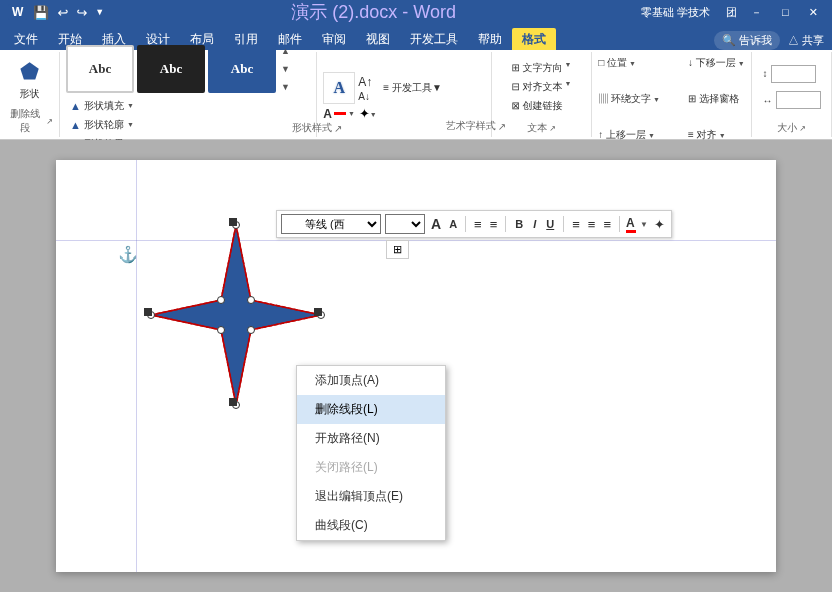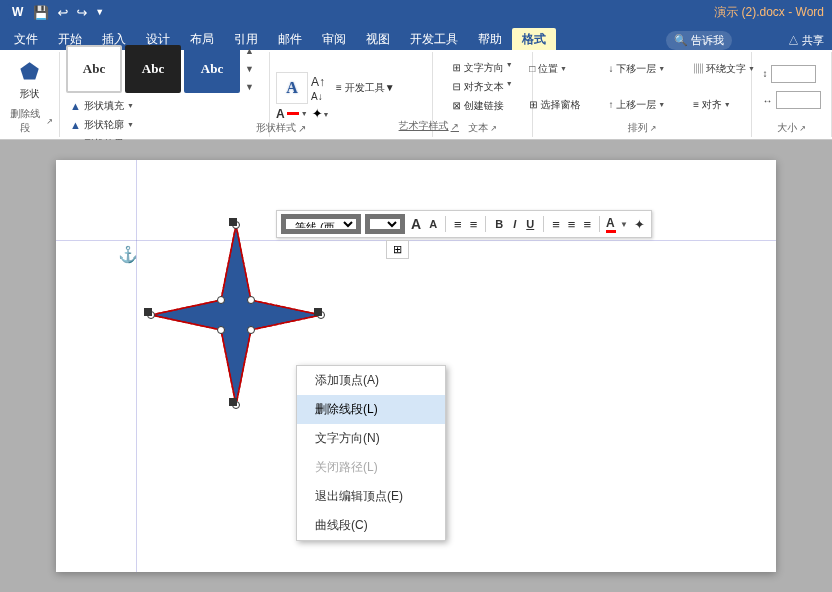--- a/index.html
+++ b/index.html
@@ -9,21 +9,21 @@
     .title-bar {
       height: 24px;
       background: #2b579a;
       display: flex;
       align-items: center;
       justify-content: space-between;
       padding: 0 8px;
       color: white;
     }
     .title-bar-left { display: flex; align-items: center; gap: 4px; }
-    .title-bar-center { font-size: 12px; color: #fdba74; }
+    .title-bar-center { font-size: 18px; color: #c4b5fd; }
     .title-bar-right { display: flex; align-items: center; gap: 8px; font-size: 11px; }
     .title-btn { color: white; cursor: pointer; padding: 0 6px; font-size: 11px; }
 
     
     .qat-icon { color: white; font-size: 13px; cursor: pointer; padding: 0 2px; }
 
     
     .ribbon-tabs {
       height: 26px;
       background: #2b579a;
@@ -35,21 +35,21 @@
       padding: 4px 10px;
       color: white;
       font-size: 12px;
       cursor: pointer;
       border-radius: 2px 2px 0 0;
       height: 22px;
       display: flex;
       align-items: center;
     }
     .ribbon-tab.active {
-      background: #fef9c3;
+      background: #fde047;
       color: #2b579a;
       font-weight: bold;
     }
 
     
     .ribbon {
       background: #fff;
       border-bottom: 1px solid #c8c8c8;
       height: 90px;
       display: flex;
@@ -77,21 +77,21 @@
       padding-top: 2px;
       text-align: center;
       display: flex;
       align-items: center;
       gap: 2px;
     }
     .ribbon-group-label .expand-icon { font-size: 8px; cursor: pointer; }
 
     
     .shape-style-btn {
-      width: 56px;
+      width: 68px;
       height: 48px;
       border: 2px solid transparent;
       border-radius: 2px;
       cursor: pointer;
       display: flex;
       align-items: center;
       justify-content: center;
       font-size: 13px;
       font-weight: bold;
       font-family: 'Times New Roman', serif;
@@ -212,22 +212,22 @@
       box-shadow: 1px 1px 3px rgba(0,0,0,0.2);
       z-index: 10;
       padding: 2px 4px;
       display: flex;
       align-items: center;
       gap: 4px;
       height: 28px;
     }
     .ft-select {
       font-size: 11px;
-      border: 5px solid #737373;
-      padding: 1px 5px;
+      border: 1px solid #737373;
+      padding: 1px 19px;
       height: 20px;
       background: white;
     }
     .ft-btn {
       font-size: 11px;
       font-weight: bold;
       cursor: pointer;
       padding: 1px 3px;
       color: #333;
     }
@@ -295,39 +295,46 @@
 
 <div class="title-bar">
   <div class="title-bar-left">
     <span class="qat-icon" style="background:#2b579a; color:white; font-weight:bold; font-size:12px; padding:1px 4px; border-radius:2px;">W</span>
     <span class="qat-icon">💾</span>
     <span class="qat-icon">↩</span>
     <span class="qat-icon">↪</span>
     <span class="qat-icon" style="font-size:9px;">▼</span>
   </div>
   <div class="title-bar-center">演示 (2).docx - Word</div>
+  <div class="title-bar-right">
+    <span style="font-size:11px; color:white;">零基础 学技术</span>
+    <span style="color:white; margin-left:8px;">团</span>
+    <span class="title-btn">－</span>
+    <span class="title-btn">□</span>
+    <span class="title-btn">✕</span>
+  </div>
 </div>
 
 <div class="ribbon-tabs">
   <div class="ribbon-tab">文件</div>
   <div class="ribbon-tab">开始</div>
   <div class="ribbon-tab">插入</div>
   <div class="ribbon-tab">设计</div>
   <div class="ribbon-tab">布局</div>
   <div class="ribbon-tab">引用</div>
   <div class="ribbon-tab">邮件</div>
   <div class="ribbon-tab">审阅</div>
   <div class="ribbon-tab">视图</div>
   <div class="ribbon-tab">开发工具</div>
   <div class="ribbon-tab">帮助</div>
   <div class="ribbon-tab active">格式</div>
   <div style="flex:1; height:22px;"></div>
   <div style="display:flex; align-items:center; padding-right:8px; gap:8px;">
     <span style="color:white; font-size:11px; background:rgba(255,255,255,0.15); padding:2px 8px; border-radius:10px;">🔍 告诉我</span>
-    <span style="color:white; font-size:11px;margin-left:48px;">△ 共享</span>
+    <span style="color:white; font-size:11px;">△ 共享</span>
   </div>
 </div>
 
 <div class="ribbon">
 
   <div class="ribbon-group" style="min-width:60px;">
     <div class="ribbon-group-content">
       <div class="big-btn">
         <div class="big-btn-icon">⬟</div>
         <div style="font-size:10px;">形状</div>
@@ -388,42 +395,42 @@
       </div>
       <div style="display:flex; align-items:center; gap:4px;">
         <div style="display:flex; align-items:center; gap:2px; cursor:pointer;">
           <span style="font-weight:bold; font-size:12px; color:#333;">A</span>
           <div style="height:3px; background:red; width:12px;"></div>
           <span class="dropdown-arrow">▼</span>
         </div>
         <div style="cursor:pointer; font-size:13px;">✦<span class="dropdown-arrow">▼</span></div>
       </div>
     </div>
-    <div style="align-self:flex-end; font-size:10px; color:#666; padding-bottom:2px; display:flex; align-items:center; gap:2px; white-space:nowrap;text-decoration:underline;">
+    <div style="align-self:flex-end; font-size:10px; color:#666; padding-bottom:2px; display:flex; align-items:center; gap:2px; white-space:nowrap;">
       艺术字样式<span class="expand-icon">↗</span>
     </div>
   </div>
 
   <div class="ribbon-group" style="min-width:100px;">
     <div class="ribbon-group-content">
       <div style="display:flex; flex-direction:column; gap:3px;">
         <div class="text-small-btn">⊞ 文字方向<span class="dropdown-arrow">▼</span></div>
         <div class="text-small-btn">⊟ 对齐文本<span class="dropdown-arrow">▼</span></div>
         <div class="text-small-btn">⊠ 创建链接</div>
       </div>
     </div>
     <div class="ribbon-group-label">
       <span>文本</span>
       <span class="expand-icon">↗</span>
     </div>
   </div>
 
   <div class="ribbon-group" style="min-width:160px;">
     <div class="ribbon-group-content">
-      <div style="display:grid; grid-template-columns:1fr 1fr 1fr; gap:18px; width:100%;">
+      <div style="display:grid; grid-template-columns:1fr 1fr; gap:18px; width:100%;">
         <div class="arrange-btn">□ 位置<span class="dropdown-arrow">▼</span></div>
         <div class="arrange-btn">↓ 下移一层<span class="dropdown-arrow">▼</span></div>
         <div class="arrange-btn">▥ 环绕文字<span class="dropdown-arrow">▼</span></div>
         <div class="arrange-btn">⊞ 选择窗格</div>
         <div class="arrange-btn">↑ 上移一层<span class="dropdown-arrow">▼</span></div>
         <div class="arrange-btn">≡ 对齐<span class="dropdown-arrow">▼</span></div>
       </div>
     </div>
     <div class="ribbon-group-label">
       <span>排列</span>
@@ -513,20 +520,20 @@
       <span class="ft-icon">✦</span>
     </div>
 
     <div style="position:absolute; top:80px; left:330px; background:white; border:1px solid #ccc; padding:2px 6px; font-size:11px; z-index:11;">
       <span>⊞</span>
     </div>
 
     <div class="context-menu">
       <div class="ctx-item">添加顶点(A)</div>
       <div class="ctx-item highlighted">删除线段(L)</div>
-      <div class="ctx-item">文字方向(N)</div>
+      <div class="ctx-item">开放路径(N)</div>
       <div class="ctx-item disabled">关闭路径(L)</div>
       <div class="ctx-item">退出编辑顶点(E)</div>
       <div class="ctx-item">曲线段(C)</div>
     </div>
 
   </div>
 </div>
 
 </body></html>

